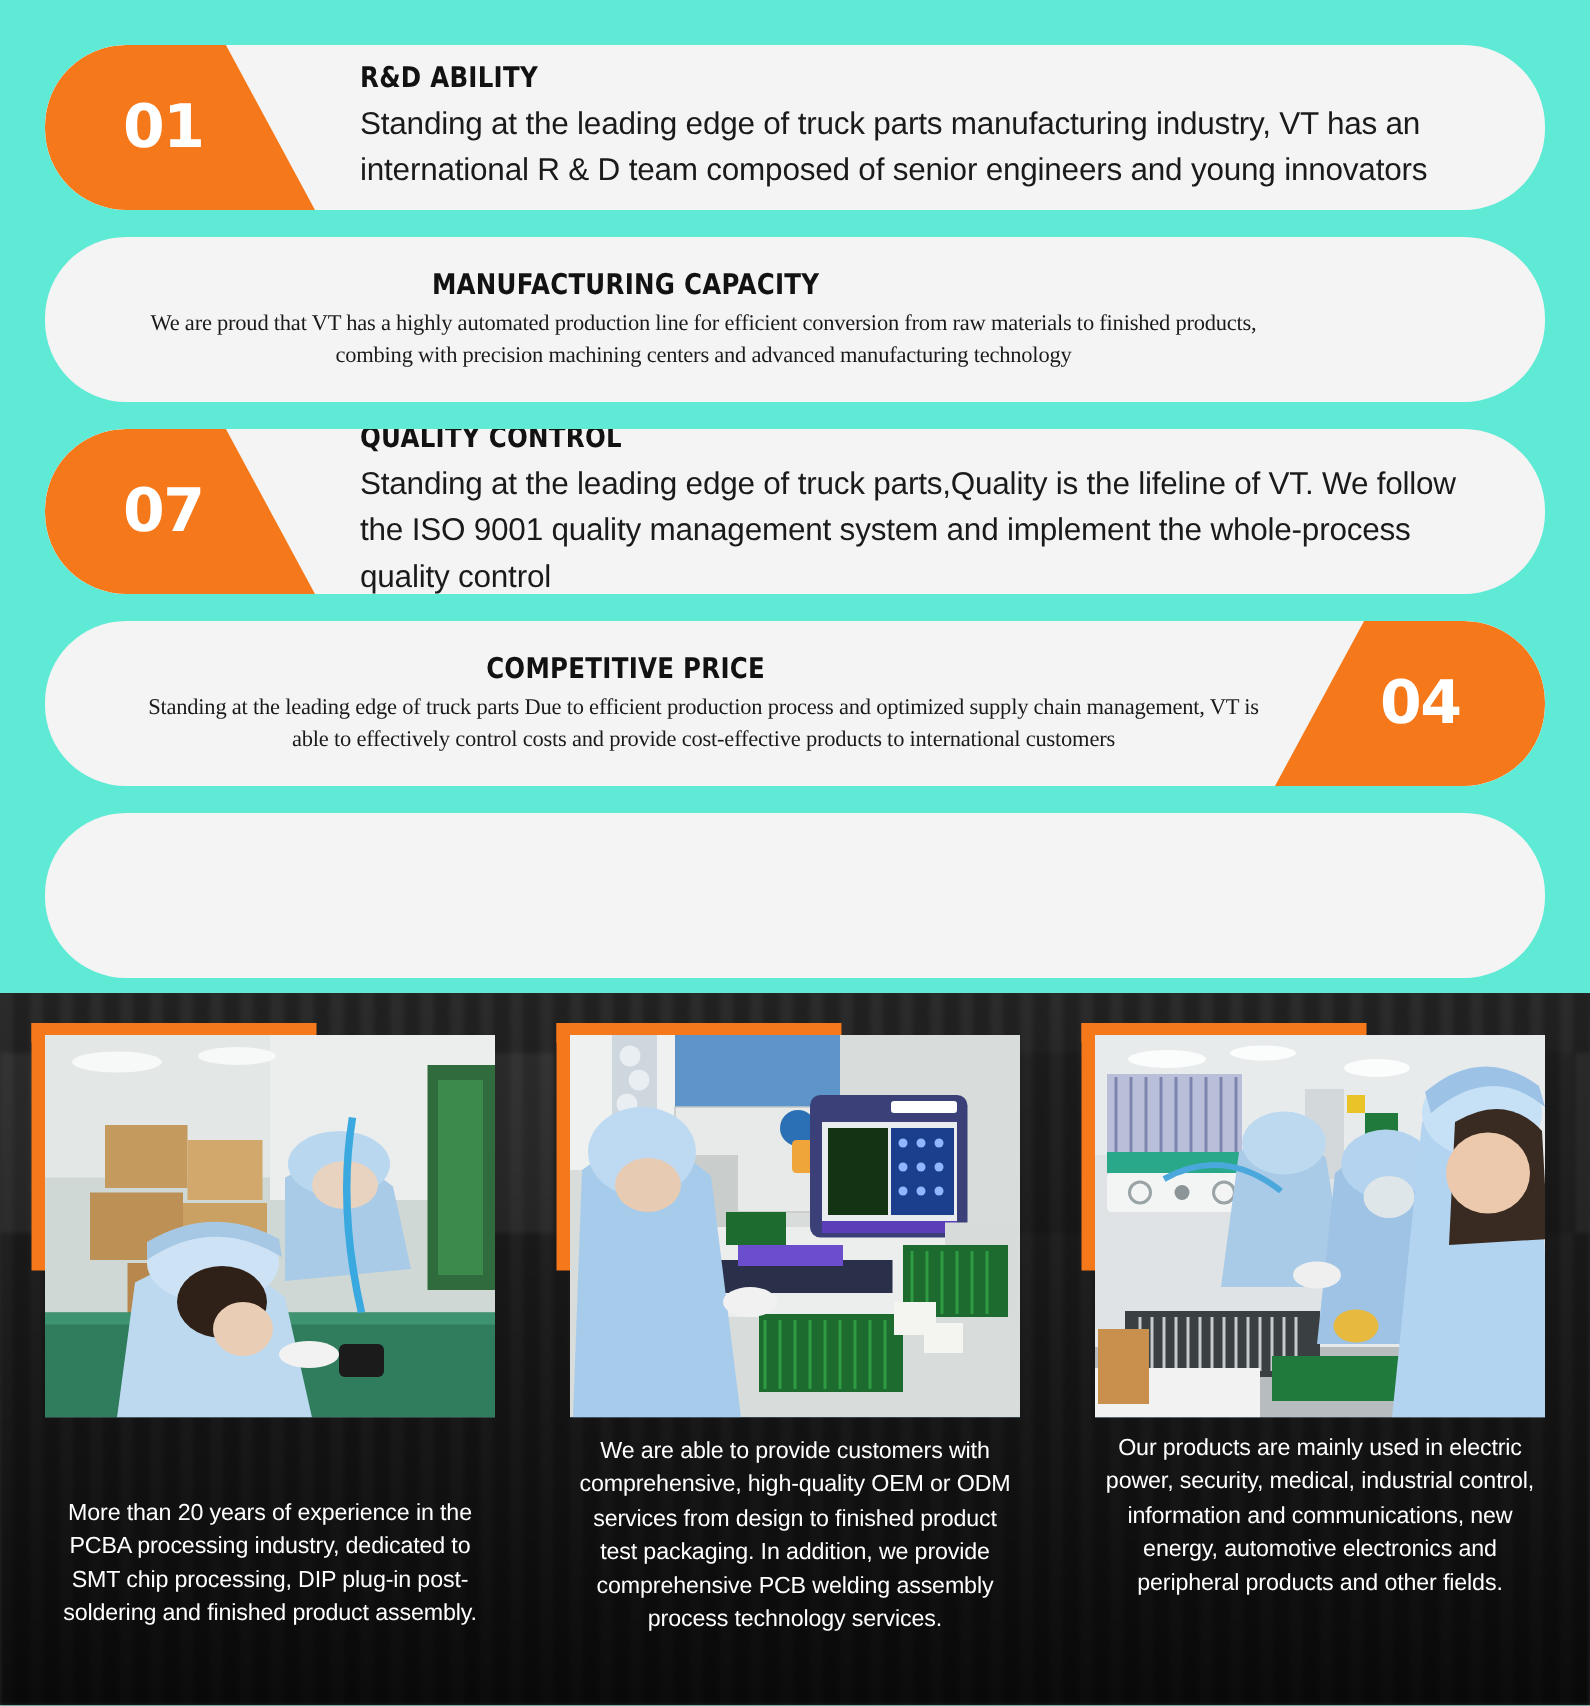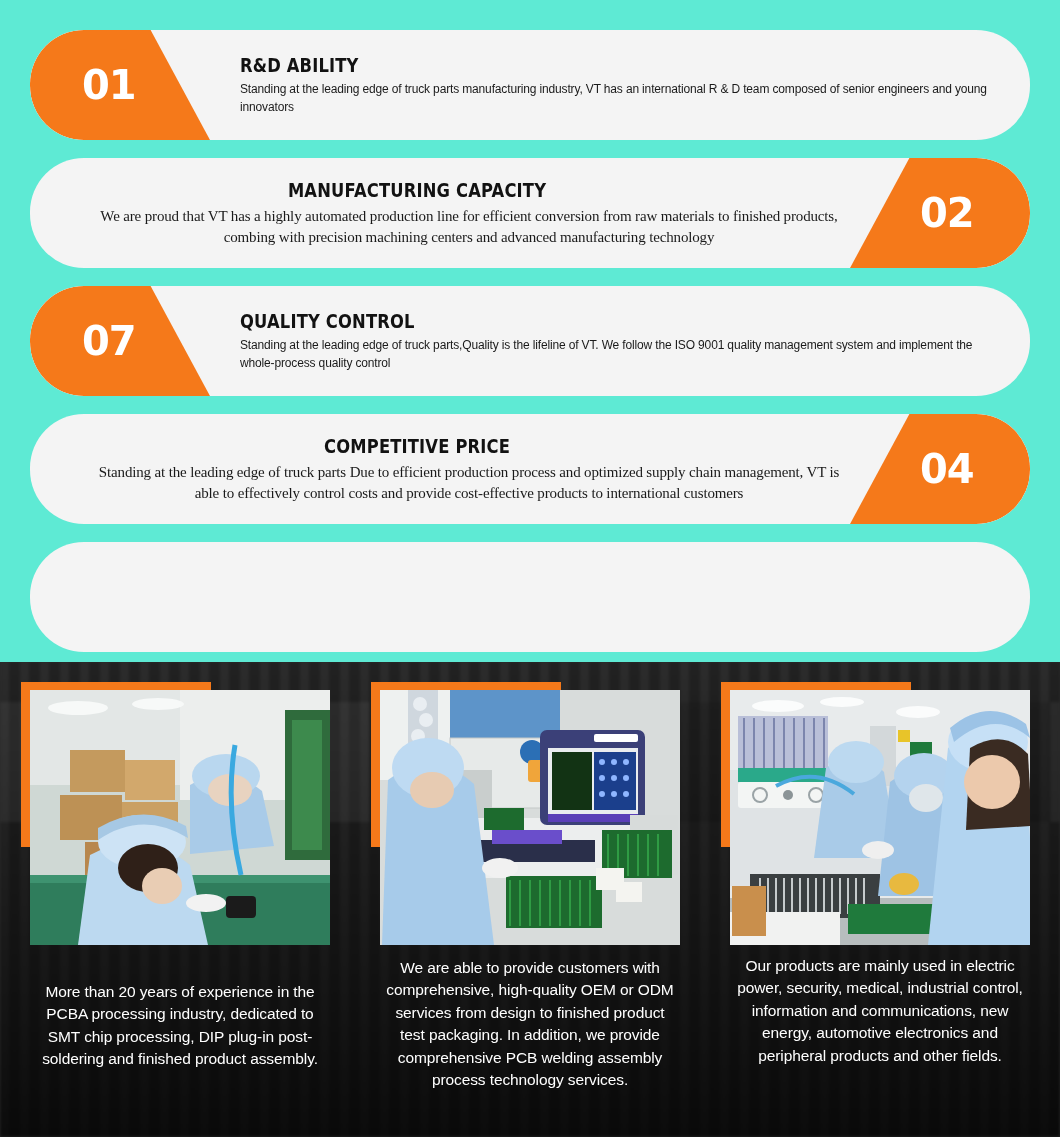--- a/index.html
+++ b/index.html
@@ -77,21 +77,21 @@
     font-weight: 700;
     font-size: 19px;
     letter-spacing: 0.2px;
     color: #121212;
     transform: scaleX(0.86);
     transform-origin: left center;
     margin-bottom: 5px;
     white-space: nowrap;
   }
   .card-body {
-    font-size: 12px;
+    font-size: 21px;
     line-height: 1.47;
     color: #1a1a1a;
     letter-spacing: -0.15px;
   }
   .card-body.tight { font-size: 15px; line-height: 1.38; font-family: Liberation Serif, serif; }
 
   
   .photos {
     position: relative;
     width: 1060px;
@@ -153,43 +153,40 @@
   .caption {
     position: relative;
     z-index: 3;
     color: #ffffff;
     text-align: center;
     font-size: 15.5px;
     line-height: 1.45;
     letter-spacing: -0.1px;
     padding: 14px 4px 0 4px;
   }
-  .caption.c1 { padding-top: 36px; text-align: center; }
+  .caption.c1 { padding-top: 53px; text-align: center; }
   .caption.c2 { padding-top: 12px; }
   .caption.c3 { padding-top: 10px; }
 </style>
 </head>
 <body>
 
 <section class="features">
 
   <div class="card tall">
     <div class="badge left">
       <span class="badge-num">01</span>
     </div>
     <div class="card-text pad-left">
       <div class="card-title">R&amp;D ABILITY</div>
       <div class="card-body">Standing at the leading edge of truck parts manufacturing industry, VT has an international R &amp; D team composed of senior engineers and young innovators</div>
     </div>
   </div>
 
   <div class="card tall">
-    <div class="badge right">
-      <span class="badge-num">02</span>
-    </div>
     <div class="card-text pad-right">
       <div class="card-title">MANUFACTURING CAPACITY</div>
       <div class="card-body tight">We are proud that VT has a highly automated production line for efficient conversion from raw materials to finished products, combing with precision machining centers and advanced manufacturing technology</div>
     </div>
   </div>
 
   <div class="card tall">
     <div class="badge left">
       <span class="badge-num">07</span>
     </div>

